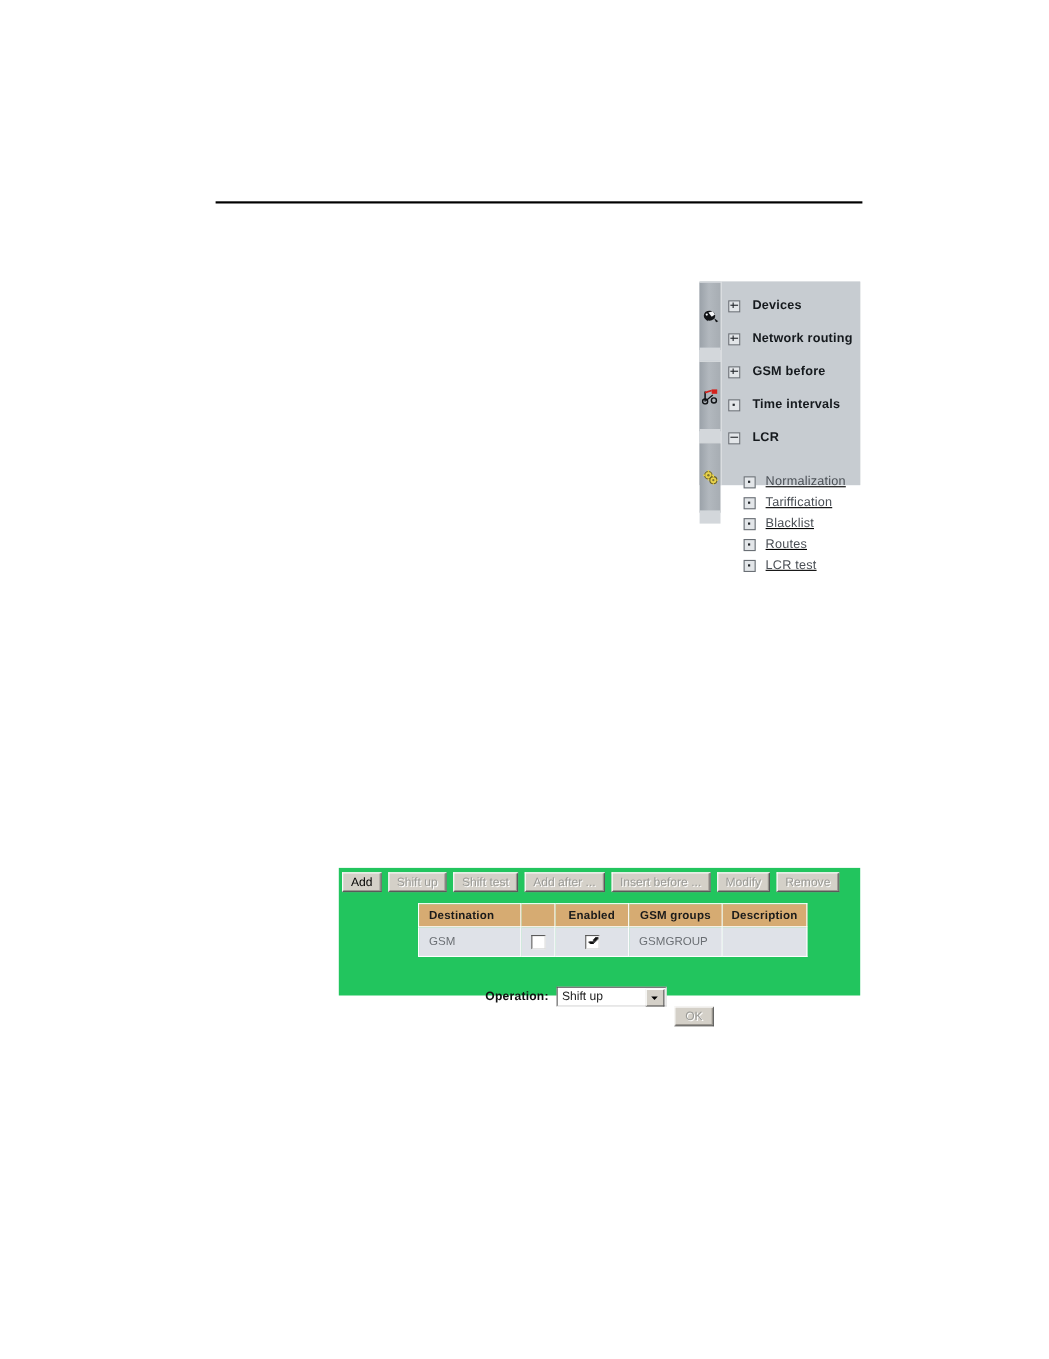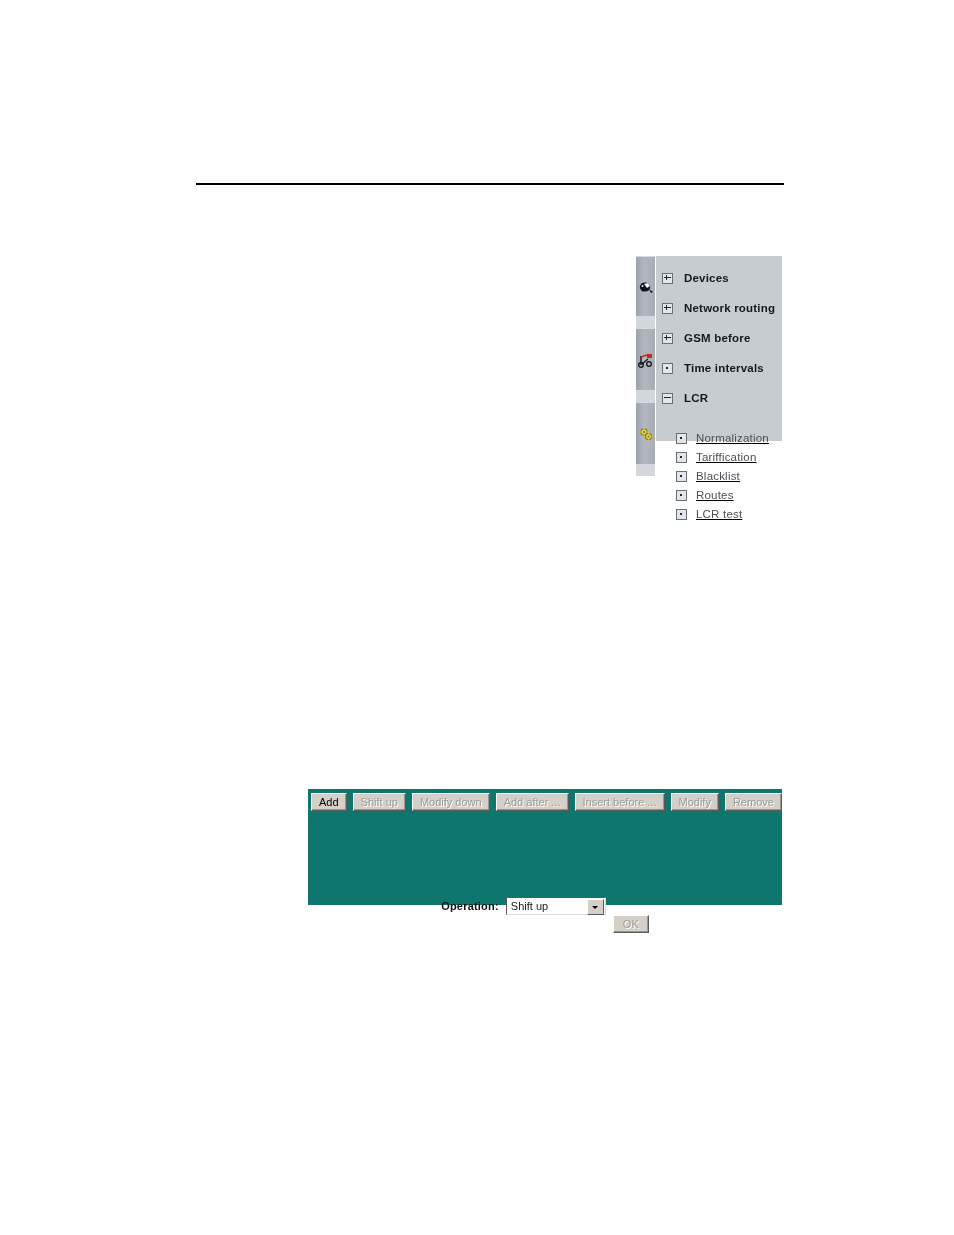--- a/index.html
+++ b/index.html
@@ -139,21 +139,21 @@
     font-size: 11.5px;
   }
 
   
   .editor-panel {
     position: absolute;
     left: 308px;
     top: 789px;
     width: 474px;
     height: 116px;
-    background: #0f766e;
+    background: #22c55e;
   }
 
   .button-bar {
     position: absolute;
     left: 3px;
     top: 4px;
     display: flex;
     gap: 6px;
   }
   .win-btn {
@@ -412,27 +412,51 @@
     </div>
 
   </div>
 </div>
 
 <div class="editor-panel">
 
   <div class="button-bar">
     <div class="win-btn">Add</div>
     <div class="win-btn disabled">Shift up</div>
-    <div class="win-btn disabled">Modify down</div>
+    <div class="win-btn disabled">Shift test</div>
     <div class="win-btn disabled">Add after ...</div>
     <div class="win-btn disabled">Insert before ...</div>
     <div class="win-btn disabled">Modify</div>
     <div class="win-btn disabled">Remove</div>
   </div>
 
+  <table class="grid">
+    <thead>
+      <tr>
+        <th class="col-dest">Destination</th>
+        <th class="col-flag"></th>
+        <th class="col-enabled">Enabled</th>
+        <th class="col-groups">GSM groups</th>
+        <th class="col-desc">Description</th>
+      </tr>
+    </thead>
+    <tbody>
+      <tr>
+        <td>GSM</td>
+        <td class="cell-center">
+          <span class="chk"></span>
+        </td>
+        <td class="cell-center">
+          <span class="chk checked"></span>
+        </td>
+        <td>GSMGROUP</td>
+        <td></td>
+      </tr>
+    </tbody>
+  </table>
 
   <div class="op-row">
     <span class="op-label">Operation:</span>
     <div class="op-select">
       <span class="op-select-text">Shift up</span>
       <span class="op-arrow"></span>
     </div>
     <div class="win-btn disabled ok-btn">OK</div>
   </div>
 

